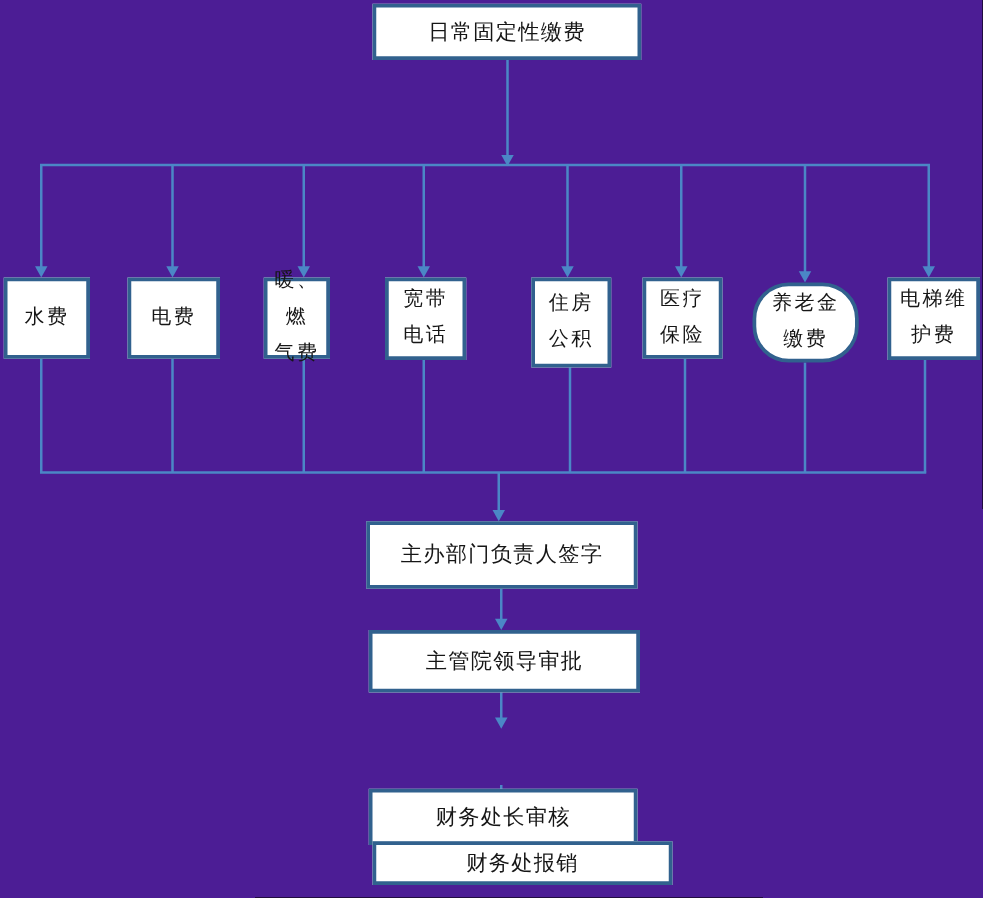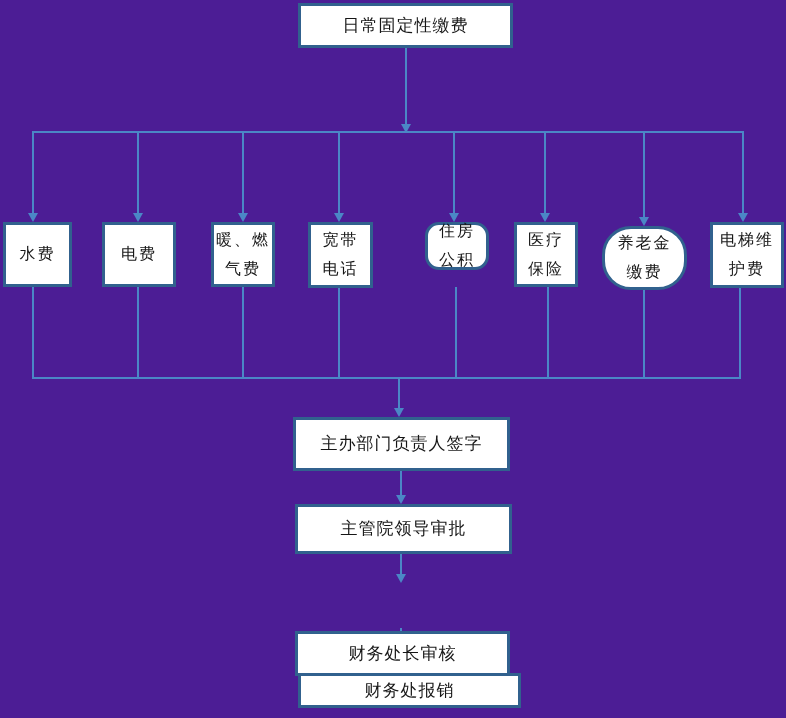--- a/index.html
+++ b/index.html
@@ -40,31 +40,31 @@
   .node.wide {
     font-size: 17px;
     letter-spacing: 1px;
     line-height: 1.4;
   }
   
   .root { left: 298px; top: 3px;   width: 215px; height: 45px; }
   
   .n1 { left: 3px;   top: 222px; width: 69px; height: 65px; }
   .n2 { left: 102px; top: 222px; width: 74px; height: 65px; }
-  .n3 { left: 211px; top: 222px; width: 64px; height: 65px; }
+  .n3 { left: 211px; top: 222px; width: 53px; height: 65px; }
   .n4 { left: 308px; top: 222px; width: 65px; height: 66px; }
-  .n5 { left: 425px; top: 222px; width: 64px; height: 48px; border-radius: 14px; }
+  .n5 { left: 425px; top: 222px; width: 64px; height: 72px; }
   .n6 { left: 514px; top: 222px; width: 64px; height: 65px; }
   .n7 { left: 602px; top: 226px; width: 85px; height: 64px; border-radius: 29px; }
   .n8 { left: 710px; top: 222px; width: 74px; height: 66px; }
   
   .s1 { left: 293px; top: 417px; width: 217px; height: 54px; }
   .s2 { left: 295px; top: 504px; width: 217px; height: 50px; }
   .s3 { left: 295px; top: 583px; width: 215px; height: 45px; margin-top: 48px; }
-  .s4 { left: 298px; top: 673px; width: 223px; height: 35px; }
+  .s4 { left: 298px; top: 673px; width: 240px; height: 35px; }
 </style>
 </head>
 <body>
 
 <div class="canvas">
 
   <svg class="connectors" width="786" height="718" viewBox="0 0 786 718" stroke="#4b87c6" stroke-width="2" fill="#4b87c6">
 
     <g>
       <line x1="406" y1="48" x2="406" y2="125"></line>

